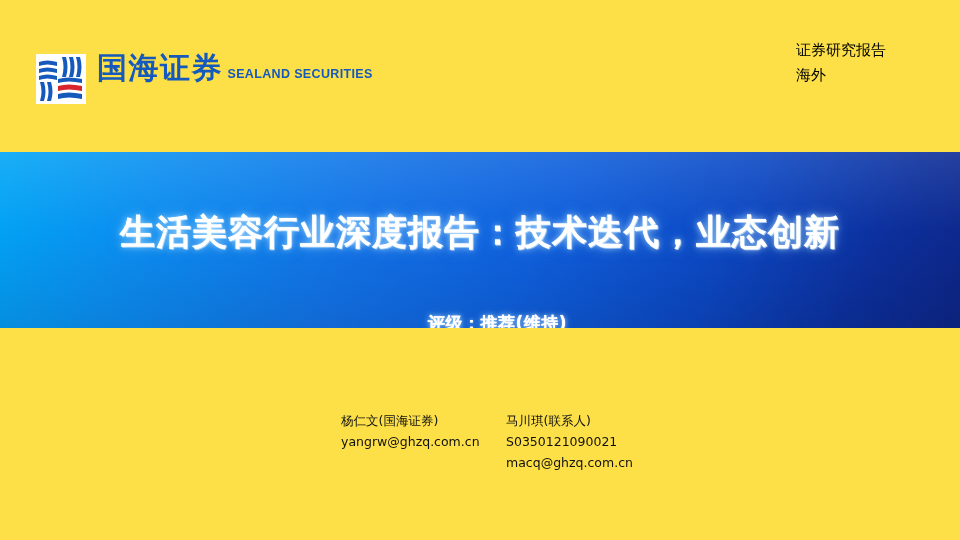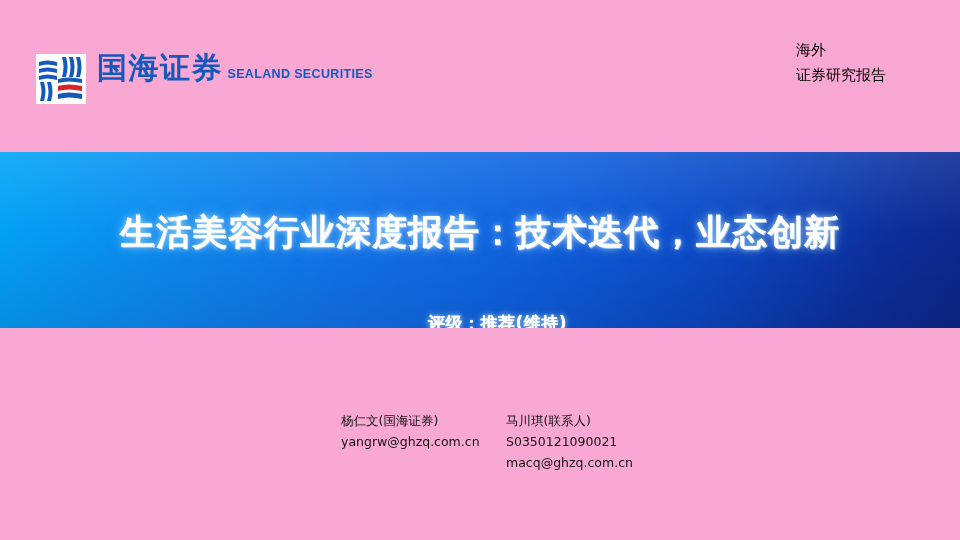--- a/index.html
+++ b/index.html
@@ -13,21 +13,21 @@
     font-family: "Liberation Sans", "DejaVu Sans", sans-serif;
     overflow: hidden;
     position: relative;
   }
 
   .slide {
     position: absolute;
     inset: 0;
     width: 960px;
     height: 540px;
-    background: #f9a8d4;
+    background: #fde047;
   }
 
   
   .header {
     position: absolute;
     top: 0;
     left: 0;
     width: 960px;
     height: 152px;
   }
@@ -211,22 +211,22 @@
           <path d="M22,40 Q32,37 46,40 L46,45 Q32,42 22,45 Z" fill="#1559bd"></path>
         </svg>
       </span>
       <span class="logo-text">
         <span class="logo-cn">国海证券</span>
         <span class="logo-en">SEALAND SECURITIES</span>
       </span>
     </div>
 
     <div class="header-meta">
+      <div>证券研究报告</div>
       <div>海外</div>
-      <div>证券研究报告</div>
     </div>
 
   </div>
 
   <div class="banner">
     <div class="banner-title">生活美容行业深度报告：技术迭代，业态创新</div>
     <div class="banner-rating">评级：推荐(维持)</div>
   </div>
 
   <div class="authors">

